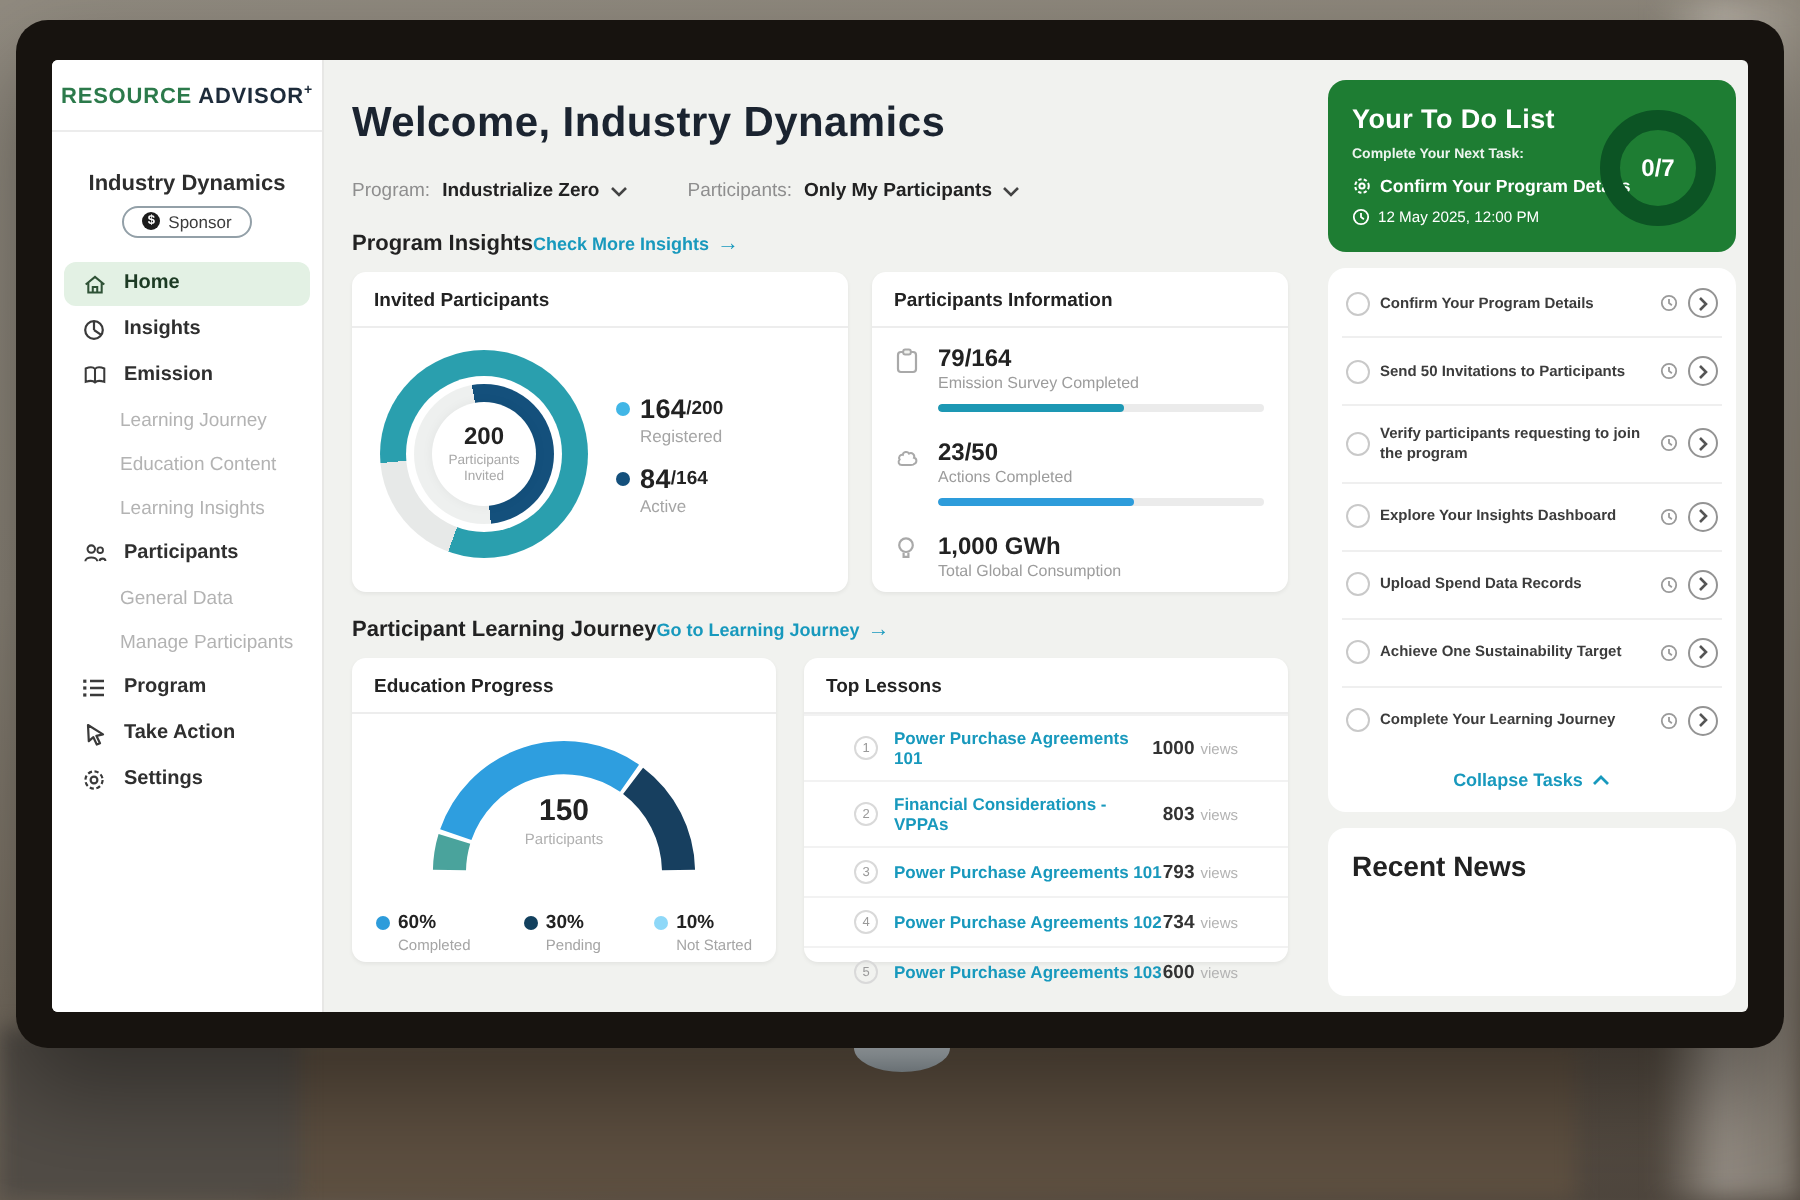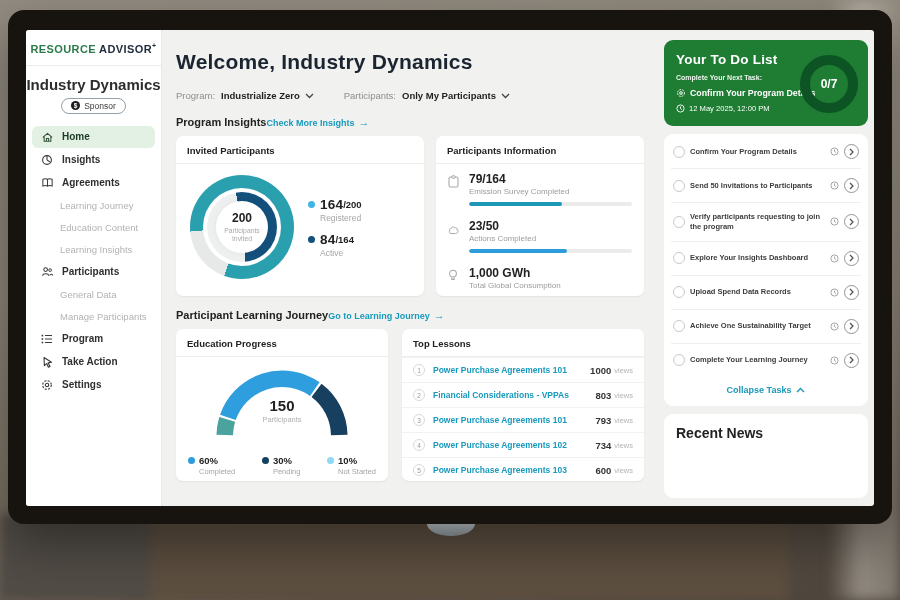--- a/index.html
+++ b/index.html
@@ -16,21 +16,21 @@
   .stand{position:absolute;left:427px;top:512px;width:48px;height:24px;border-radius:50%;background:linear-gradient(180deg,#eff4f6,#b3bcc1 65%,#8d979c)}
   .monitor{position:absolute;left:8px;top:10px;width:884px;height:514px;background:#17130f;border-radius:16px;box-shadow:0 22px 48px rgba(0,0,0,.38)}
   .screen{position:absolute;left:18px;top:20px;width:848px;height:476px;background:#f1f2ef;border-radius:3px;overflow:hidden}
 
   
   .sidebar{position:absolute;left:0;top:0;width:136px;height:100%;background:#fff;border-right:1px solid #e7e7e5;padding-top:12px}
   .logo{text-align:center;font-size:11px;font-weight:bold;letter-spacing:.4px;color:#1d2b3a}
   .logo .g{color:var(--brand-green)}
   .logo sup{font-size:7px}
   .side-div{height:1px;background:#ececec;margin:10px 0 0}
-  .org{text-align:center;font-size:15px;font-weight:bold;color:#2d2d2d;margin-top:10px}
+  .org{text-align:center;font-size:11px;font-weight:bold;color:#2d2d2d;margin-top:20px}
   .badge{display:flex;align-items:center;gap:4px;width:max-content;margin:5px auto 0;border:1px solid #93a0a8;border-radius:10px;padding:2px 9px;font-size:8.5px;color:#3c3c3c}
   .badge .b-ic{width:9px;height:9px;border-radius:50%;background:#1b1b1b;color:#fff;font-size:6.5px;font-weight:bold;display:flex;align-items:center;justify-content:center}
   .nav{margin-top:12px}
   .nav-item{display:flex;align-items:center;gap:8px;margin:1px 6px;padding:5px 6px 5px 8px;border-radius:6px;font-size:10px;font-weight:bold;color:#2f2f2f;cursor:pointer}
   .nav-item.active{background:var(--active-pill);color:#1d3b24}
   .nav-item.sub{padding-left:28px;font-size:9.5px;font-weight:normal;color:#b3b3b3}
   .nav-ic{width:14px;height:12px;flex:none;display:flex;align-items:center;justify-content:center}
   .nav-ic svg{display:block}
 
   
@@ -80,21 +80,21 @@
   .gauge-center{position:absolute;left:0;right:0;top:36px;text-align:center}
   .g-val{font-size:15px;font-weight:bold;color:#222}
   .g-lab{font-size:7.5px;color:#b0b0b0;margin-top:1px}
   .g-legend{display:flex;justify-content:space-between;padding:6px 12px 0}
   .gl-item .leg-val2{font-size:9.5px;font-weight:bold;color:#222}
   .gl-item .leg-lab2{font-size:7.5px;color:#a5a5a5;margin:1px 0 0 11px}
   .gl-top{display:flex;align-items:center}
   .gl-dot{width:7px;height:7px;border-radius:50%;margin-right:4px;flex:none}
 
   .card-lessons{flex:1;height:152px}
-  .lesson{display:flex;align-items:center;padding:6px 11px;border-top:1px solid #f2f2f2;cursor:pointer}
+  .lesson{display:flex;align-items:center;padding:6px 25px;border-top:1px solid #f2f2f2;cursor:pointer}
   .lesson:first-of-type{border-top:none}
   .rank{width:12px;height:12px;border:1px solid #d9d9d9;border-radius:50%;font-size:6.5px;color:#999;display:flex;align-items:center;justify-content:center;flex:none}
   .l-title{flex:1;margin-left:8px;font-size:8.5px;font-weight:bold;color:var(--accent)}
   .l-views{font-size:9.5px;font-weight:bold;color:#333}
   .l-vlab{font-size:7.5px;color:#b3b3b3;margin-left:3px}
 
   
   .rpanel{position:absolute;right:0;top:0;width:216px;height:100%;padding:10px 6px 0}
   .todo-card{position:relative;border-radius:9px;padding:12px 12px 13px;color:#fff}
   .t-title{font-size:13.5px;font-weight:bold;letter-spacing:.2px}
@@ -155,21 +155,21 @@
                 </svg>
             </span>
             <span>Insights</span>
           </div>
           <div class="nav-item">
             <span class="nav-ic">
               <svg width="13" height="11" viewBox="0 0 14 11">
                   <path d="M2 2 C4 1.2,6 1.2,7 2.2 C8 1.2,10 1.2,12 2 V9.2 C10 8.5,8 8.5,7 9.5 C6 8.5,4 8.5,2 9.2 Z M7 2.2 V9.5" fill="none" stroke="#3a3a3a" stroke-width="1.1"></path>
                 </svg>
             </span>
-            <span>Agreements</span>
+            <span>Emission</span>
           </div>
           <div class="nav-item sub">
             <span>Learning Journey</span>
           </div>
           <div class="nav-item sub">
             <span>Education Content</span>
           </div>
           <div class="nav-item sub">
             <span>Learning Insights</span>
           </div>

